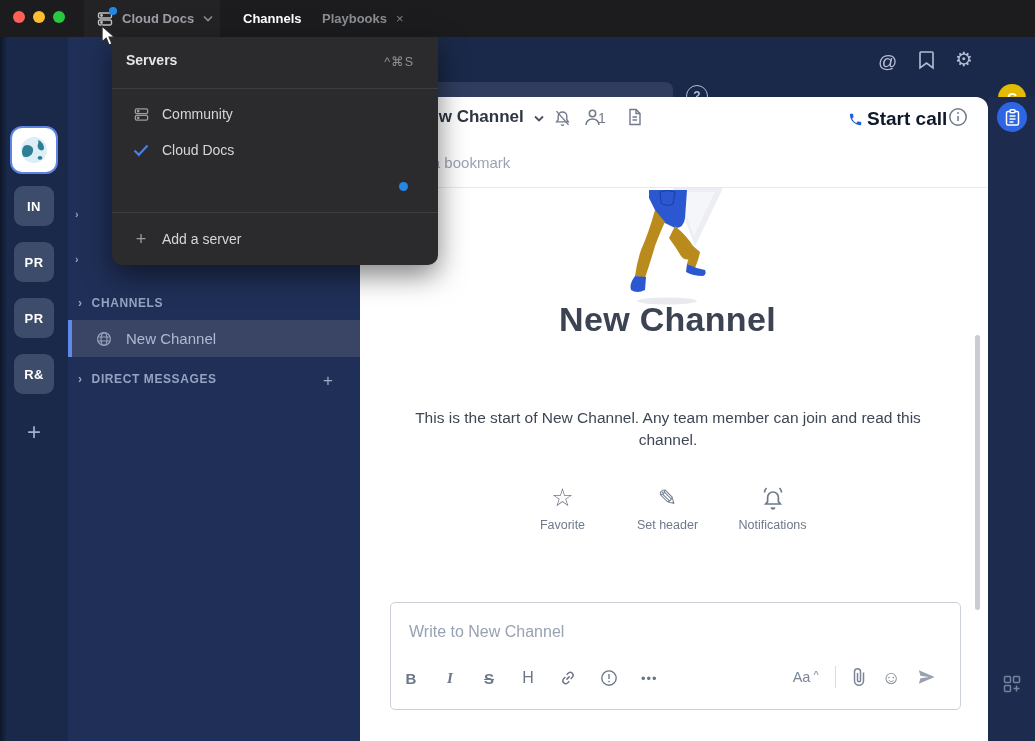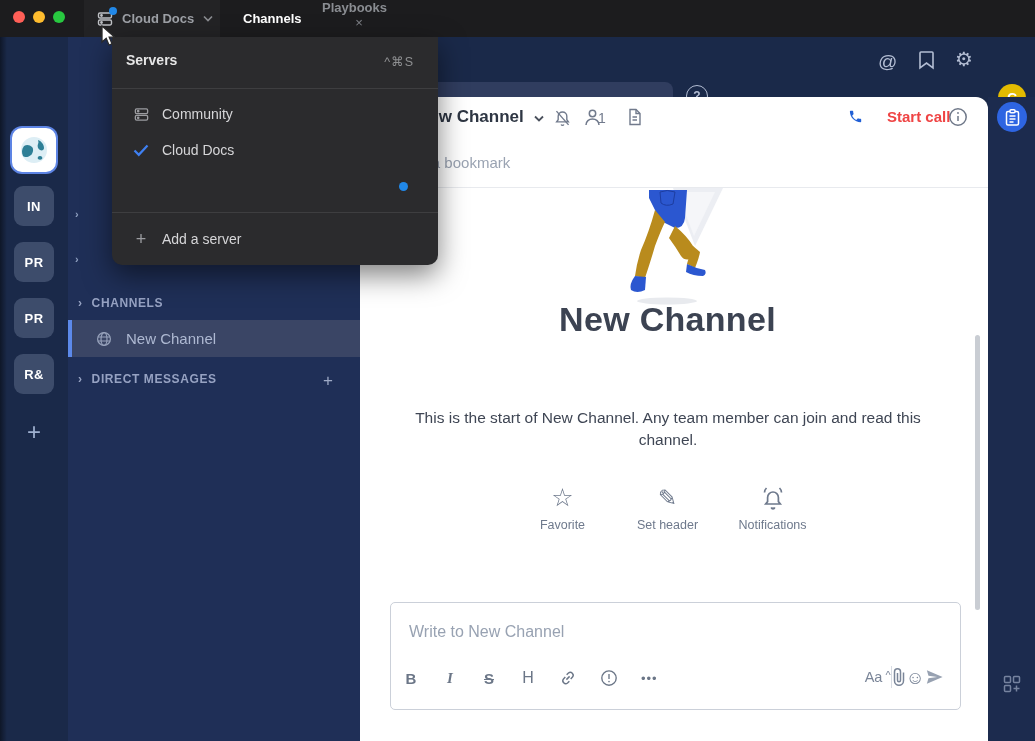--- a/index.html
+++ b/index.html
@@ -50,22 +50,22 @@
            display:flex;align-items:center;justify-content:center;}
   .frag{position:absolute;color:#8fa0c0;font-size:11px;font-weight:700;}
 
   
   .main{position:absolute;left:360px;top:97px;width:628px;height:644px;background:#ffffff;
         border-radius:12px 12px 0 0;}
   .ch-header{position:absolute;left:0;top:0;width:628px;height:42px;display:flex;align-items:center;}
   .ch-title{position:absolute;left:57px;top:10px;color:#2e3643;font-size:17px;font-weight:700;}
   .ch-icon{position:absolute;color:#717a8c;}
   .member-count{position:absolute;left:238px;top:13px;color:#717a8c;font-size:14px;}
-  .start-call{position:absolute;left:488px;top:11px;display:flex;align-items:center;gap:24px;color:#ef4444;
-              font-size:15px;font-weight:700;}
+  .start-call{position:absolute;left:488px;top:11px;display:flex;align-items:center;gap:4px;color:#0f172a;
+              font-size:19px;font-weight:700;}
   .bookmark-bar{position:absolute;left:0;top:42px;width:628px;height:48px;border-bottom:1px solid #e8eaee;}
   .bookmark-plus{position:absolute;left:24px;top:14px;color:#9aa3b2;font-size:16px;}
   .bookmark-lbl{position:absolute;left:41px;top:15px;color:#9aa3b2;font-size:15px;}
 
   .intro-title{position:absolute;left:0;top:203px;width:615px;text-align:center;color:#3c4352;
                font-size:34px;font-weight:700;letter-spacing:.3px;}
   .byline{position:absolute;left:0;top:273px;width:615px;display:flex;align-items:center;justify-content:center;
           gap:7px;color:#6b7383;font-size:13.5px;}
   .descr{position:absolute;left:28px;top:310px;width:560px;text-align:center;color:#3f4654;
          font-size:15.5px;line-height:1.45;}
@@ -75,21 +75,21 @@
   .action .lbl{font-size:12.5px;}
 
   .composer{position:absolute;left:30px;top:505px;width:569px;height:106px;border:1px solid #cbd0d9;
             border-radius:5px;background:#fff;}
   .composer .ph{position:absolute;left:18px;top:20px;color:#98a2b2;font-size:16px;}
   .fmt-row{position:absolute;left:12px;top:66px;display:flex;align-items:center;gap:23px;color:#6b7687;}
   .fmt{width:16px;text-align:center;font-size:15px;font-weight:700;}
   .fmt.i{font-style:italic;font-family:"Liberation Serif",serif;}
   .fmt.s{text-decoration:line-through;}
   .fmt.more{font-weight:400;letter-spacing:1px;}
-  .right-row{position:absolute;right:16px;top:63px;display:flex;align-items:center;color:#7a8598;}
+  .right-row{position:absolute;right:24px;top:63px;display:flex;align-items:center;gap:16px;color:#7a8598;}
   .aa{font-size:14.5px;color:#7a8598;}
   .aa .caret{font-size:11px;vertical-align:3px;margin-left:3px;}
   .vdiv{width:1px;height:22px;background:#d8dce3;}
   .scrollbar{position:absolute;left:615px;top:238px;width:5px;height:275px;border-radius:3px;background:#c9cdd3;}
 
   
   .appbar{position:absolute;left:988px;top:97px;width:47px;height:644px;background:#1c2b4e;}
   .appbar-btn{position:absolute;left:9px;top:5px;width:30px;height:30px;border-radius:50%;background:#2e65e2;
               display:flex;align-items:center;justify-content:center;}
   .appbar-bottom{position:absolute;left:15px;top:578px;color:#76839f;}
@@ -135,21 +135,21 @@
       <span style="margin-left:9px;">
         <svg width="10" height="7" viewBox="0 0 10 7" fill="none" stroke="#8b8d91" stroke-width="1.6">
             <path d="M1 1.5l4 4 4-4"></path>
           </svg>
       </span>
     </div>
 
     <div class="tab" style="left:243px;color:#ffffff;">
       <span>Channels</span>
     </div>
-    <div class="tab" style="left:322px;color:#8a8d92;flex-direction:column;">
+    <div class="tab" style="left:322px;color:#8a8d92;">
       <span>Playbooks</span>
       <span class="tab-close">×</span>
     </div>
   </div>
 
   <div class="gheader">
     <span class="abs" style="left:16px;top:15px;">
       <svg width="17" height="17" viewBox="0 0 17 17" fill="#a8b4cc">
         <rect x="0" y="0" width="3.4" height="3.4"></rect>
           <rect x="6.8" y="0" width="3.4" height="3.4"></rect>

